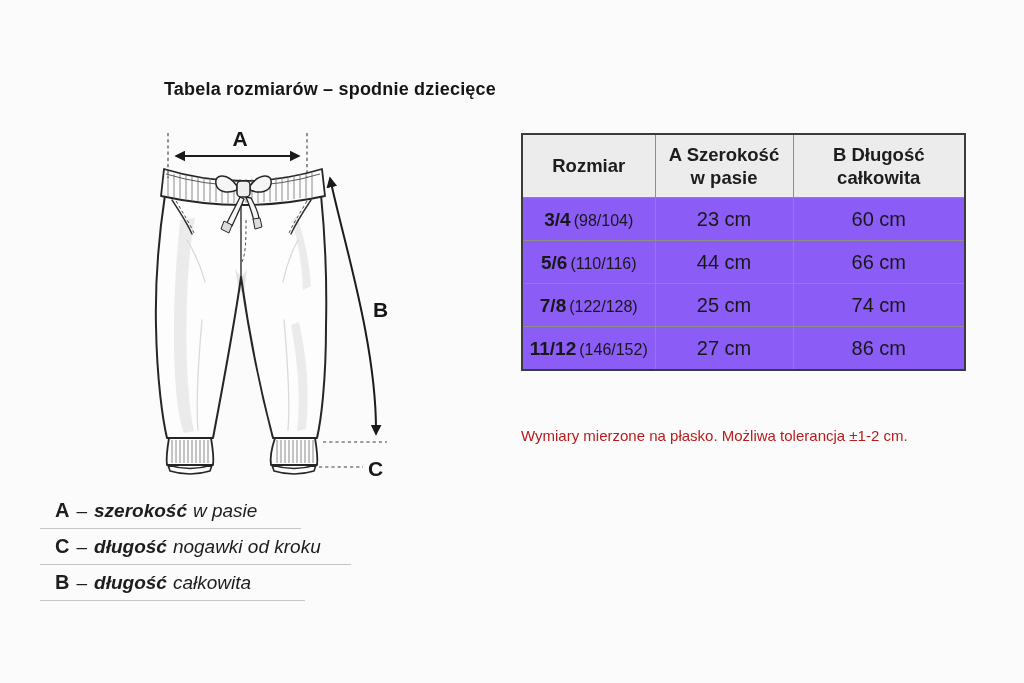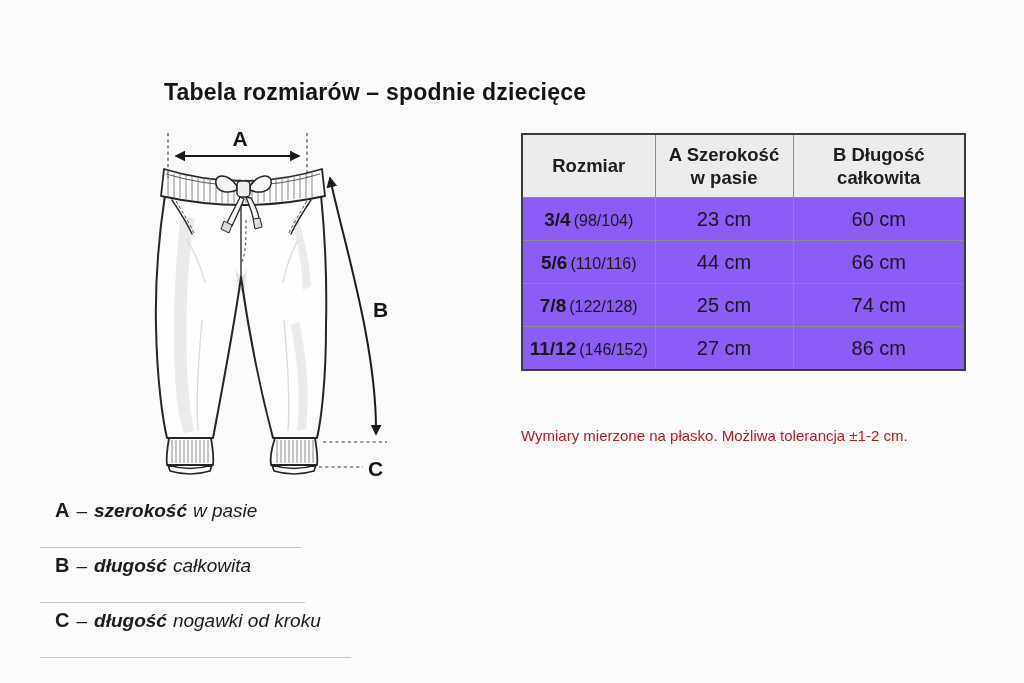--- a/index.html
+++ b/index.html
@@ -3,21 +3,21 @@
 <meta charset="utf-8">
 <style>
   html,body{margin:0;padding:0}
   body{
     width:1024px;height:683px;position:relative;overflow:hidden;
     background:#fbfbfb;color:#1a1a1a;
     font-family:"Liberation Sans",sans-serif;
   }
   .title{
     position:absolute;left:164px;top:79px;
-    font-size:23px;font-weight:700;letter-spacing:.2px;color:#151515;
+    font-size:18px;font-weight:700;letter-spacing:.2px;color:#151515;
   }
   
   svg.pants{position:absolute;left:140px;top:120px}
   .piece{fill:#fcfcfc;stroke:#262626;stroke-width:1.8;stroke-linejoin:round}
   .bodyfill{fill:#fdfdfd;stroke:none}
   .ol{fill:none;stroke:#262626;stroke-width:2;stroke-linejoin:round;stroke-linecap:round}
   .thin{fill:none;stroke:#2e2e2e;stroke-width:1.4;stroke-linecap:round}
   .stitch{fill:none;stroke:#4a4a4a;stroke-width:1;stroke-dasharray:3,2.6}
   .rib{fill:none;stroke:#707070;stroke-width:.8}
   .innerline{fill:none;stroke:#5a5a5a;stroke-width:1}
@@ -36,21 +36,21 @@
   table.size th{
     background:#ececec;font-weight:700;font-size:18.5px;line-height:1.25;height:62px;color:#1d1d1d;
   }
   table.size td{height:42px;font-size:20px;color:#181818;white-space:nowrap}
   .size-main{font-weight:700;font-size:19px}
   .size-range{font-size:16px;margin-left:3px}
   .footnote{position:absolute;left:521px;top:427px;font-size:15px;color:#b91c1c}
   
   .legend{position:absolute;left:40px;top:493px}
   .lg-row{
-    padding:6px 0 25px 15px;border-bottom:1px solid #c6c6c6;
+    padding:6px 0 6px 15px;border-bottom:1px solid #c6c6c6;
     font-size:19px;white-space:nowrap;color:#1d1d1d;
   }
   .lg-row.w1{width:246px}
   .lg-row.w2{width:250px}
   .lg-row.w3{width:296px}
   .lg-letter{font-weight:700;font-size:20px}
   .lg-dash{margin:0 7px}
   .lg-term{font-style:italic;font-weight:700}
   .lg-rest{font-style:italic;margin-left:6px}
 </style>
@@ -190,19 +190,19 @@
     </tbody>
   </table>
 </div>
 
 <div class="footnote">Wymiary mierzone na płasko. Możliwa tolerancja ±1-2 cm.</div>
 
 <div class="legend">
   <div class="lg-row w1">
     <span class="lg-letter">A</span><span class="lg-dash">–</span><span class="lg-term">szerokość</span><span class="lg-rest">w pasie</span>
   </div>
+  <div class="lg-row w3">
+    <span class="lg-letter">C</span><span class="lg-dash">–</span><span class="lg-term">długość</span><span class="lg-rest">nogawki od kroku</span>
+  </div>
   <div class="lg-row w2">
     <span class="lg-letter">B</span><span class="lg-dash">–</span><span class="lg-term">długość</span><span class="lg-rest">całkowita</span>
   </div>
-  <div class="lg-row w3">
-    <span class="lg-letter">C</span><span class="lg-dash">–</span><span class="lg-term">długość</span><span class="lg-rest">nogawki od kroku</span>
-  </div>
 </div>
 
 </body></html>

